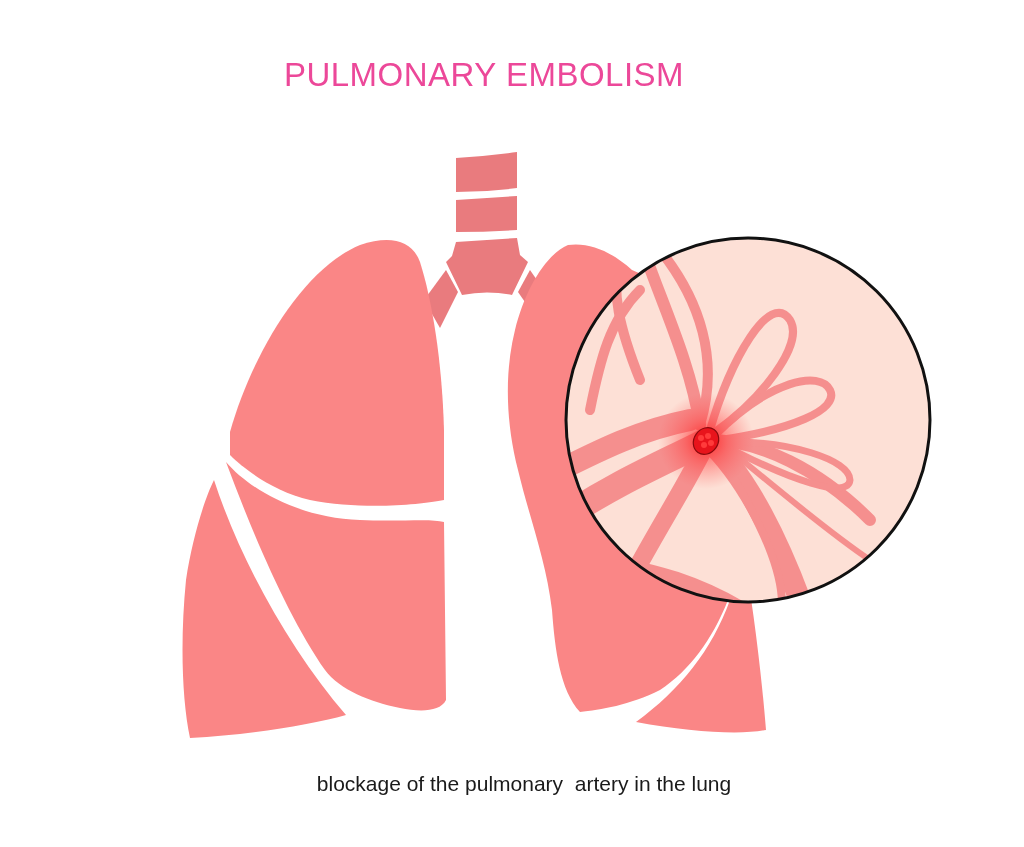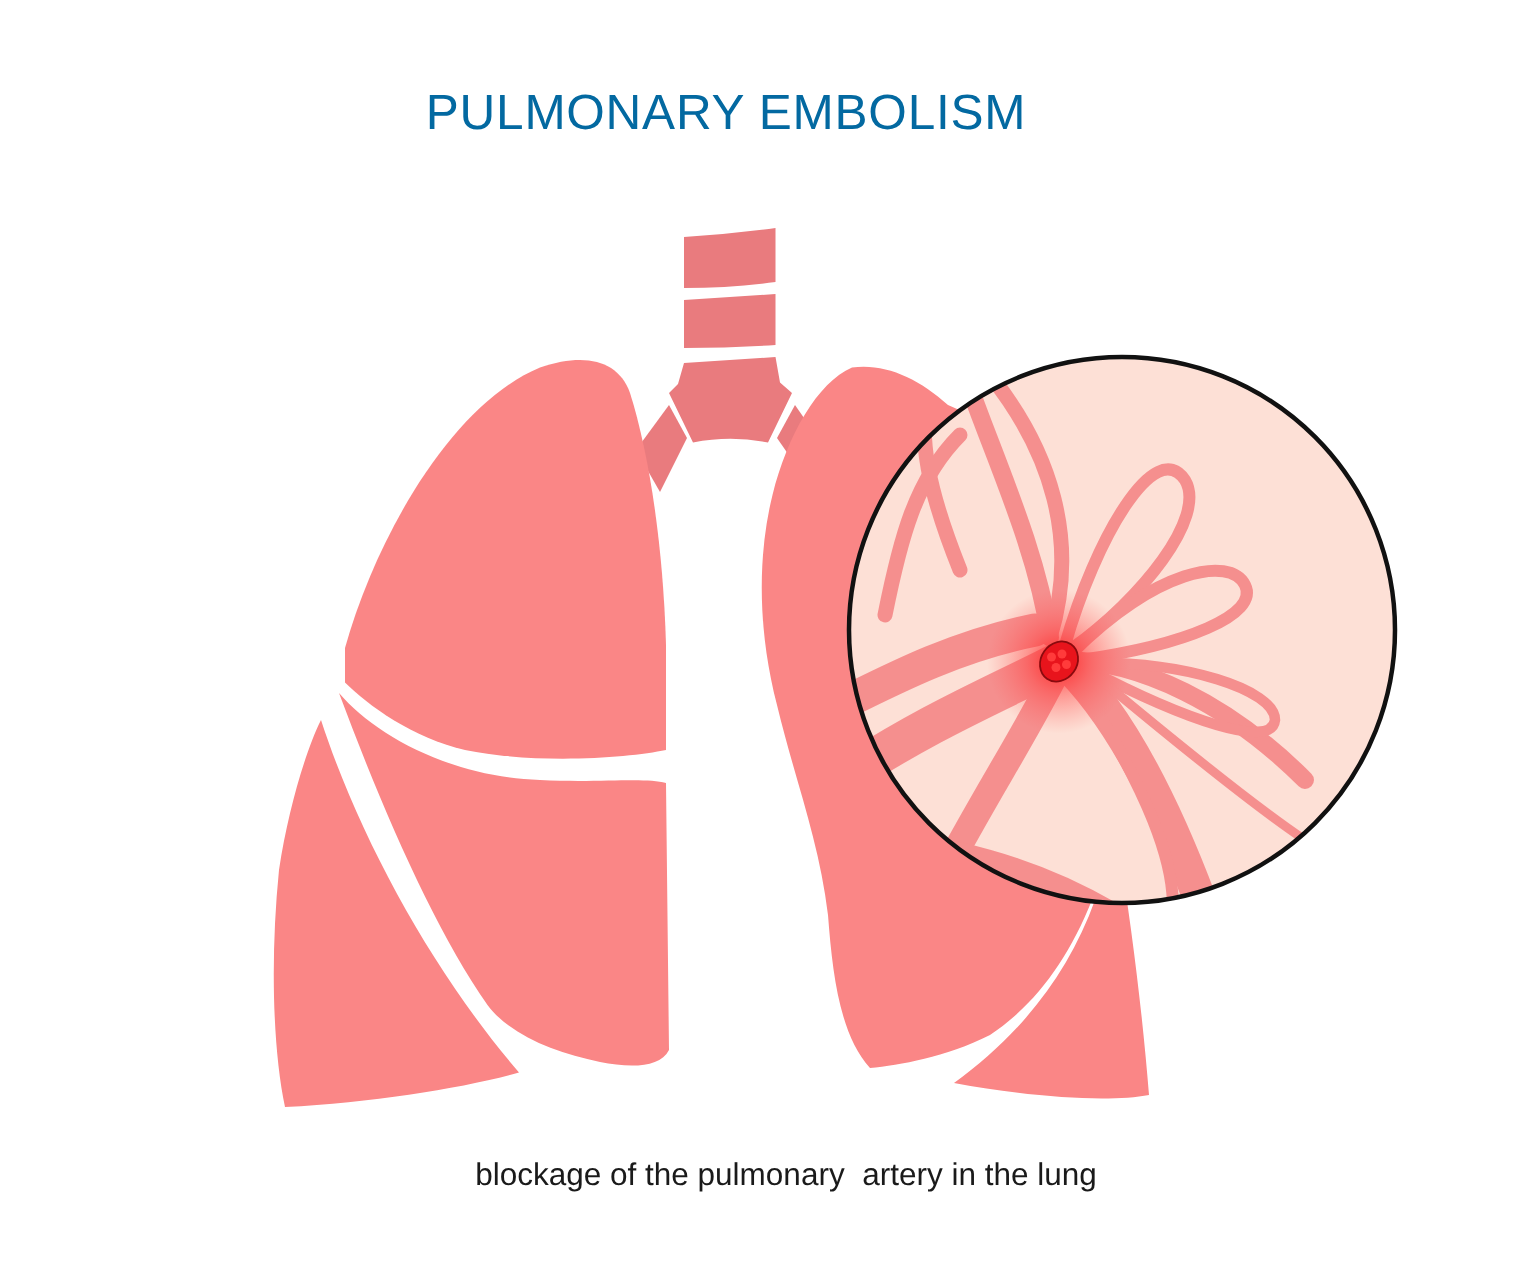--- a/index.html
+++ b/index.html
@@ -15,21 +15,21 @@
       font-family: "Liberation Sans", "DejaVu Sans", sans-serif;
     }
     .title {
       position: absolute;
       left: 0;
       top: 56px;
       width: 968px;
       text-align: center;
       font-size: 33px;
       letter-spacing: 0.5px;
-      color: #0369a1;
+      color: #ec4899;
       font-family: "Liberation Sans", "DejaVu Sans", sans-serif;
     }
     .caption {
       position: absolute;
       left: 12px;
       top: 772px;
       width: 1024px;
       text-align: center;
       font-size: 21px;
       color: #1a1a1a;

